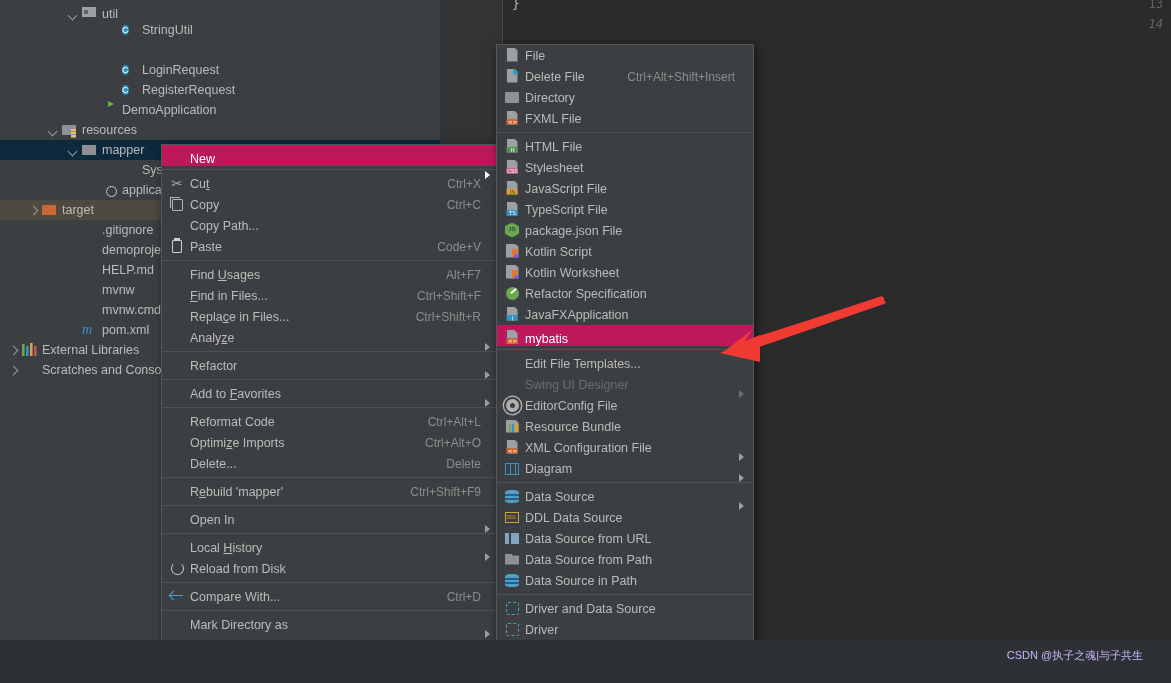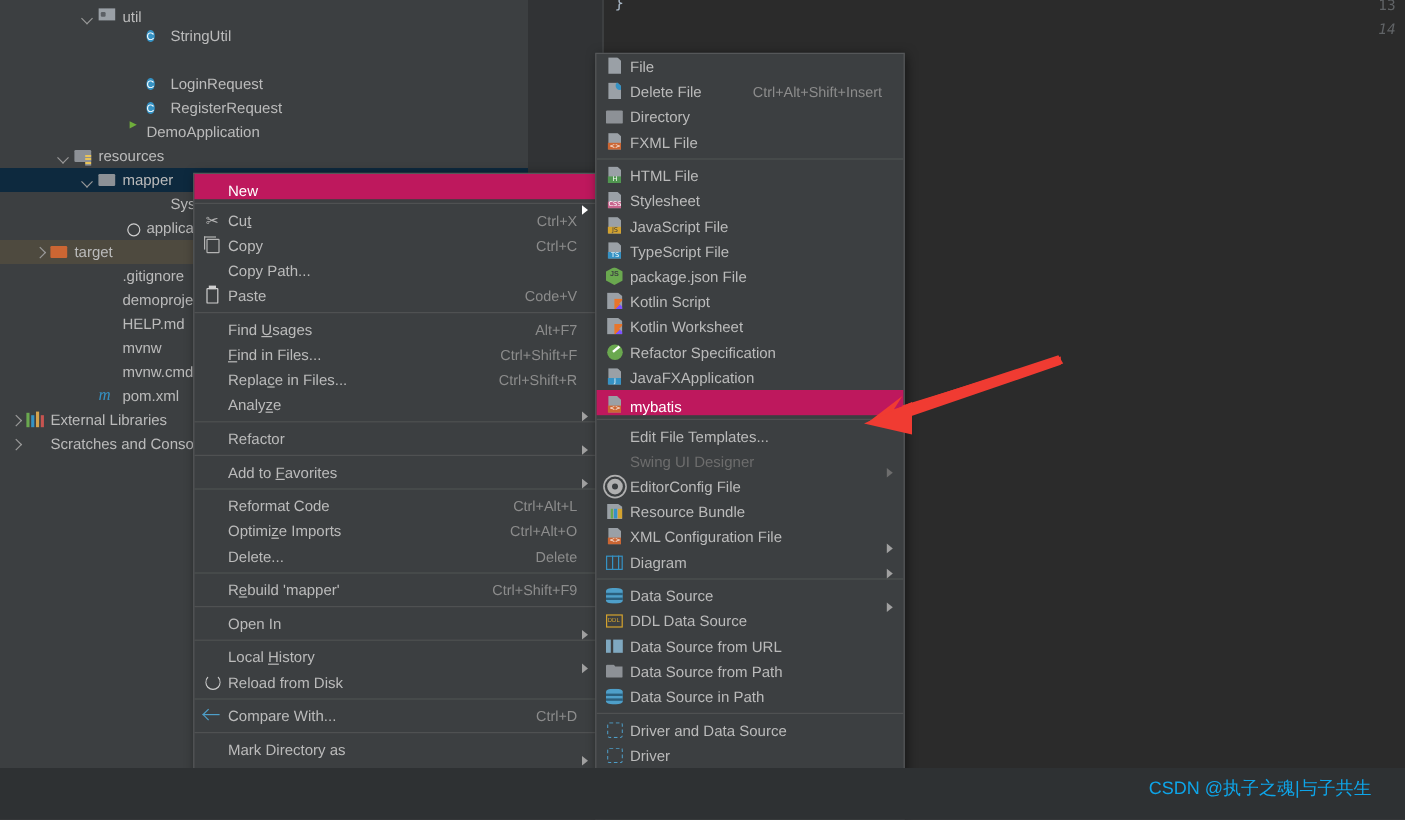--- a/index.html
+++ b/index.html
@@ -357,21 +357,21 @@
   .ico-problems { width:12px;height:12px;border-radius:50%;background:#cfcfcf;margin-top:1px;}
   .ico-problems::after{content:"!";position:absolute;left:0;top:-1px;width:12px;text-align:center;
     color:#3c3f41;font-size:9px;font-weight:bold;line-height:13px;}
   .notif-bar {
     position:absolute; left:0; top:666px; width:1171px; height:17px;
     background:#3c3f41; font-size:12px; color:#bbbbbb;
     display:flex; align-items:center; padding-left:8px;
   }
   .watermark {
     position:absolute; right:28px; top:648px;
-    font-size:15px; color:#0ea5e9;
+    font-size:11px; color:#c4b5fd;
     z-index:55;
     font-family:"Liberation Sans","DejaVu Sans",sans-serif;
   }
   .wm-band {
     position:absolute; left:0; top:640px; width:1171px; height:43px;
     background:#2e3133; z-index:50;
   }
   .wm-band-top {
     position:absolute; left:760px; top:640px; width:411px; height:18px;
     background:#2b2b2b;

